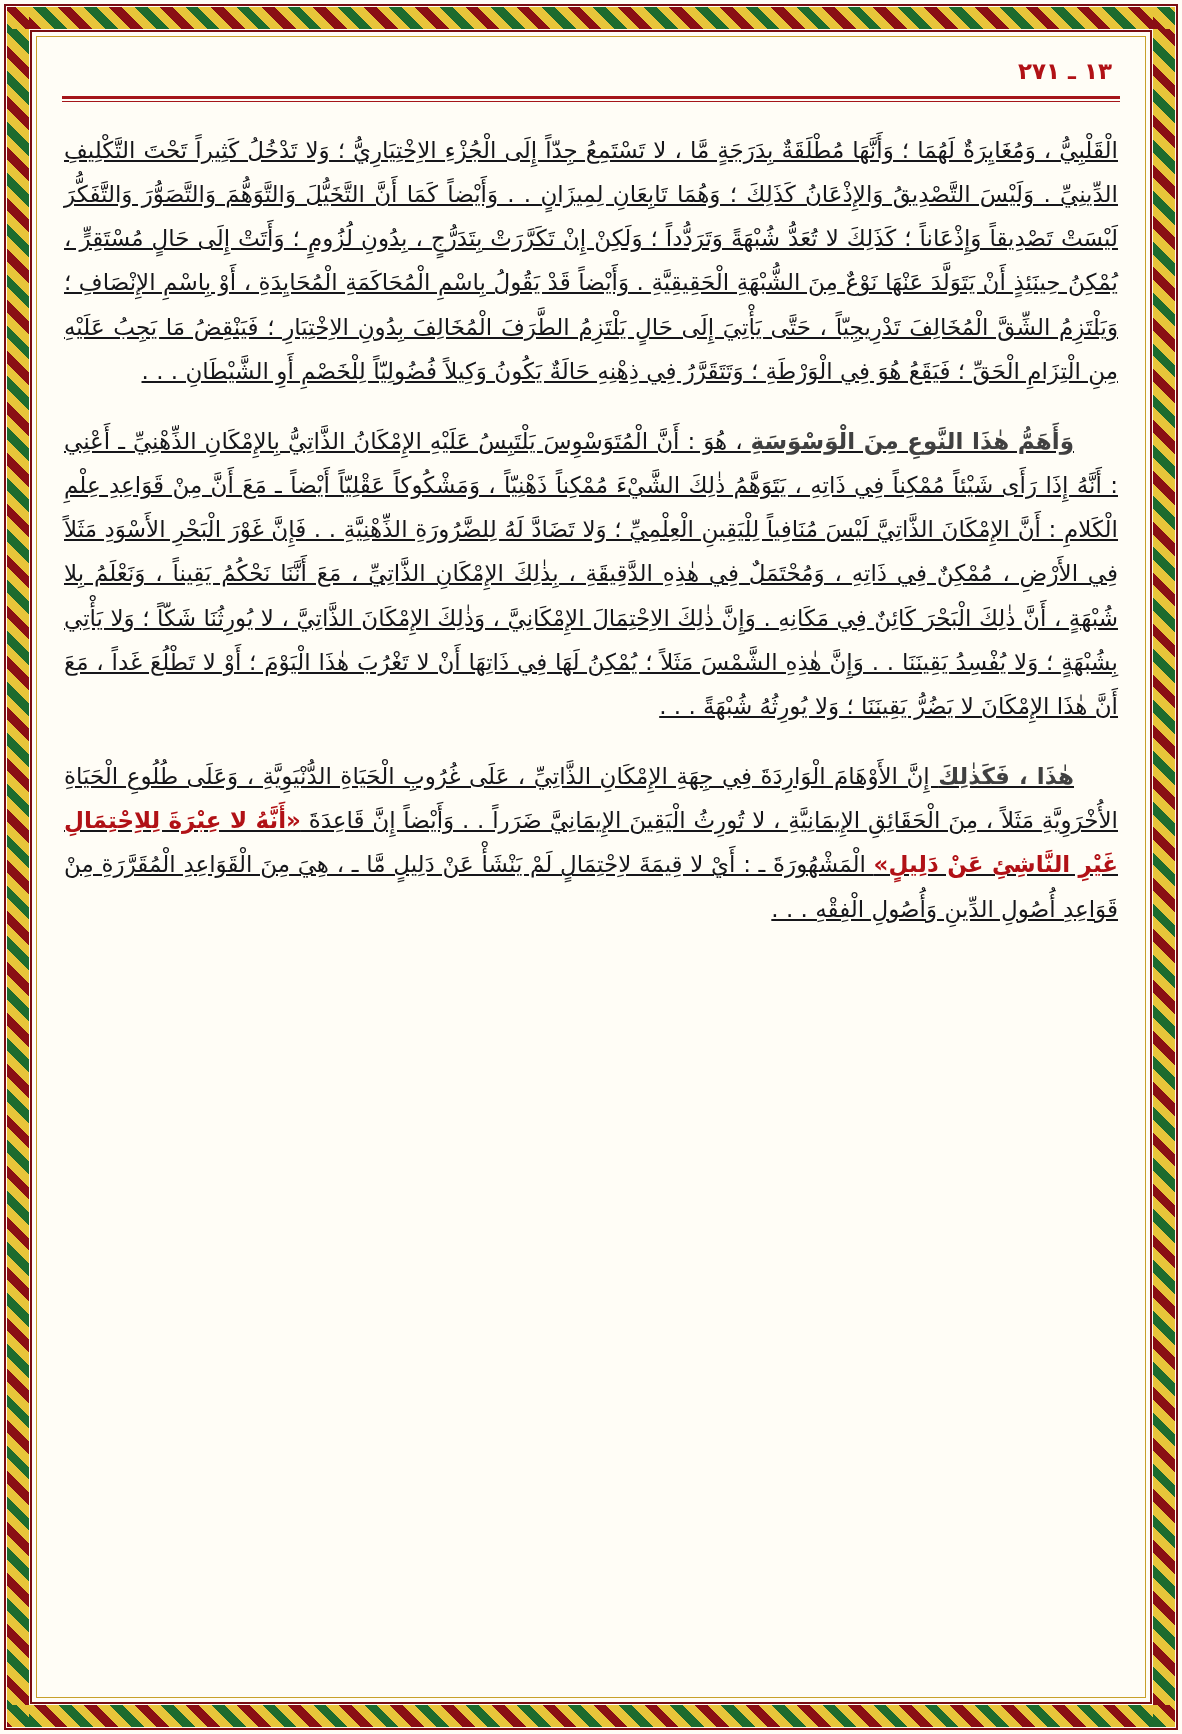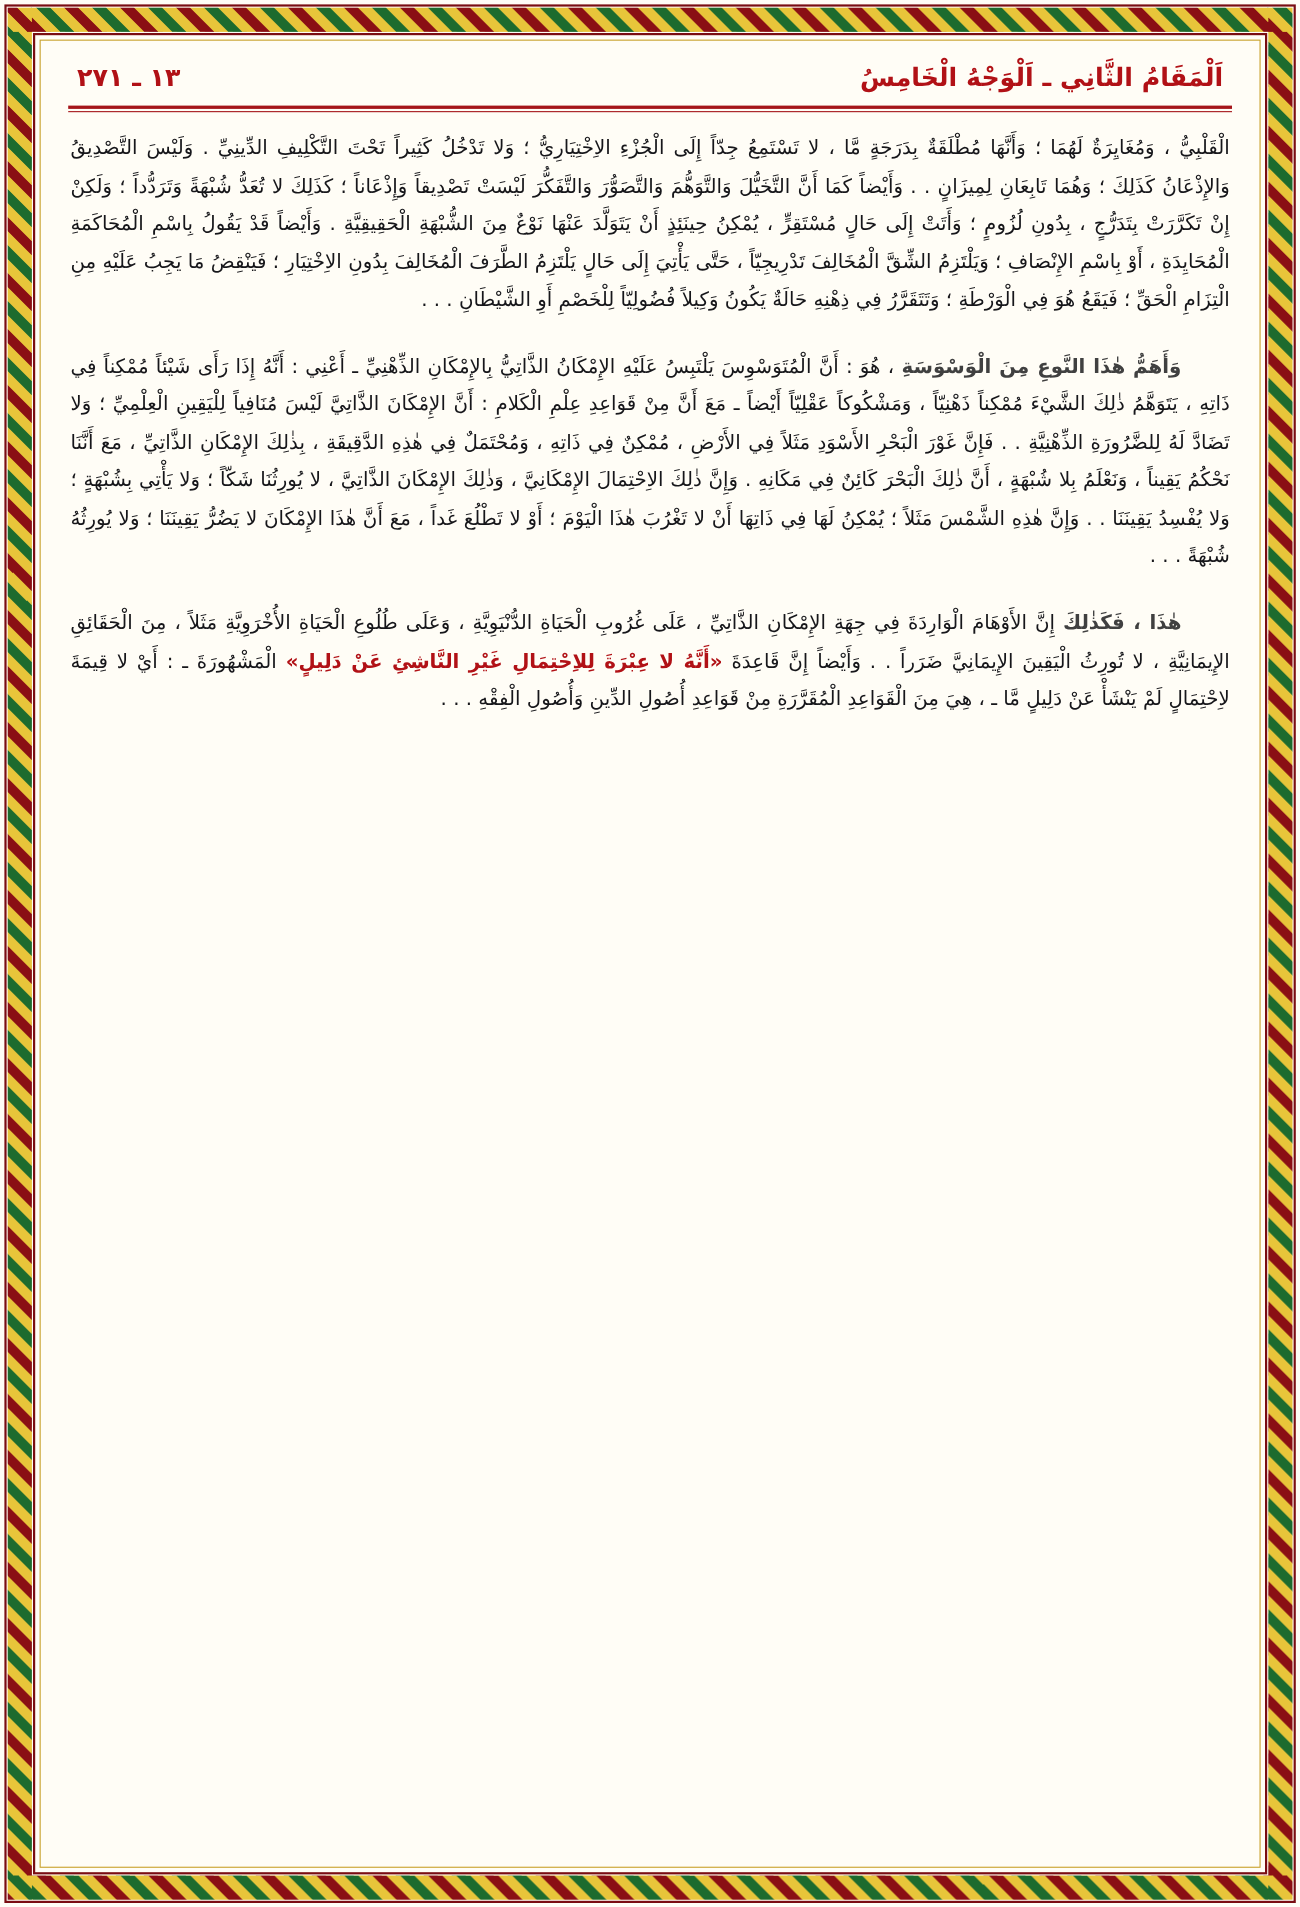--- a/index.html
+++ b/index.html
@@ -95,28 +95,29 @@
     height: 0;
     border-top: 3px solid #a5151a;
   }
   .header-rule-2 {
     margin: 2px 6px 0 6px;
     height: 0;
     border-top: 1px solid #a5151a;
   }
 
   .body-text {
-    margin-top: 16px;
+    margin-top: 26px;
     direction: rtl;
     text-align: justify;
     text-justify: inter-word;
     color: #16161a;
-    font-size: 18px;
+    font-size: 23px;
     line-height: 1.92;
     padding: 0 8px;
+    text-decoration: underline;
   }
   .para {
     margin: 0 0 26px 0;
     text-align: justify;
   }
   .para:last-child { margin-bottom: 0; }
   .para.indent { text-indent: 44px; }
   .red {
     color: #404040;
     font-weight: bold;
@@ -133,21 +134,20 @@
   <div class="border-outer"></div>
   <div class="border-ornament">
     <div class="border-ornament-inner"></div>
   </div>
   <div class="border-line-1"></div>
   <div class="border-line-2"></div>
 
   <div class="content">
 
     <div class="header">
-      <div class="header-title">اَلْمَقَامُ الثَّانِي ـ اَلْوَجْهُ الْخَامِسُ</div>
       <div class="header-page">١٣ ـ ٢٧١</div>
     </div>
     <div class="header-rule"></div>
     <div class="header-rule-2"></div>
 
     <div class="body-text">
 
       <p class="para">
         <span>الْقَلْبِيُّ ، وَمُغَايِرَةٌ لَهُمَا ؛ وَأَنَّهَا مُطْلَقَةٌ بِدَرَجَةٍ مَّا ، لا تَسْتَمِعُ جِدّاً إِلَى الْجُزْءِ الاِخْتِيَارِيُّ ؛ وَلا تَدْخُلُ كَثِيراً تَحْتَ التَّكْلِيفِ الدِّينِيِّ . وَلَيْسَ التَّصْدِيقُ وَالإِذْعَانُ كَذَلِكَ ؛ وَهُمَا تَابِعَانِ لِمِيزَانٍ . . وَأَيْضاً كَمَا أَنَّ التَّخَيُّلَ وَالتَّوَهُّمَ وَالتَّصَوُّرَ وَالتَّفَكُّرَ لَيْسَتْ تَصْدِيقاً وَإِذْعَاناً ؛ كَذَلِكَ لا تُعَدُّ شُبْهَةً وَتَرَدُّداً ؛ وَلَكِنْ إِنْ تَكَرَّرَتْ بِتَدَرُّجٍ ، بِدُونِ لُزُومٍ ؛ وَأَتَتْ إِلَى حَالٍ مُسْتَقِرٍّ ، يُمْكِنُ حِينَئِذٍ أَنْ يَتَوَلَّدَ عَنْهَا نَوْعٌ مِنَ الشُّبْهَةِ الْحَقِيقِيَّةِ . وَأَيْضاً قَدْ يَقُولُ بِاسْمِ الْمُحَاكَمَةِ الْمُحَايِدَةِ ، أَوْ بِاسْمِ الإِنْصَافِ ؛ وَيَلْتَزِمُ الشِّقَّ الْمُخَالِفَ تَدْرِيجِيّاً ، حَتَّى يَأْتِيَ إِلَى حَالٍ يَلْتَزِمُ الطَّرَفَ الْمُخَالِفَ بِدُونِ الاِخْتِيَارِ ؛ فَيَنْقِضُ مَا يَجِبُ عَلَيْهِ مِنِ الْتِزَامِ الْحَقِّ ؛ فَيَقَعُ هُوَ فِي الْوَرْطَةِ ؛ وَتَتَقَرَّرُ فِي ذِهْنِهِ حَالَةٌ يَكُونُ وَكِيلاً فُضُولِيّاً لِلْخَصْمِ أَوِ الشَّيْطَانِ . . .</span>
       </p>

